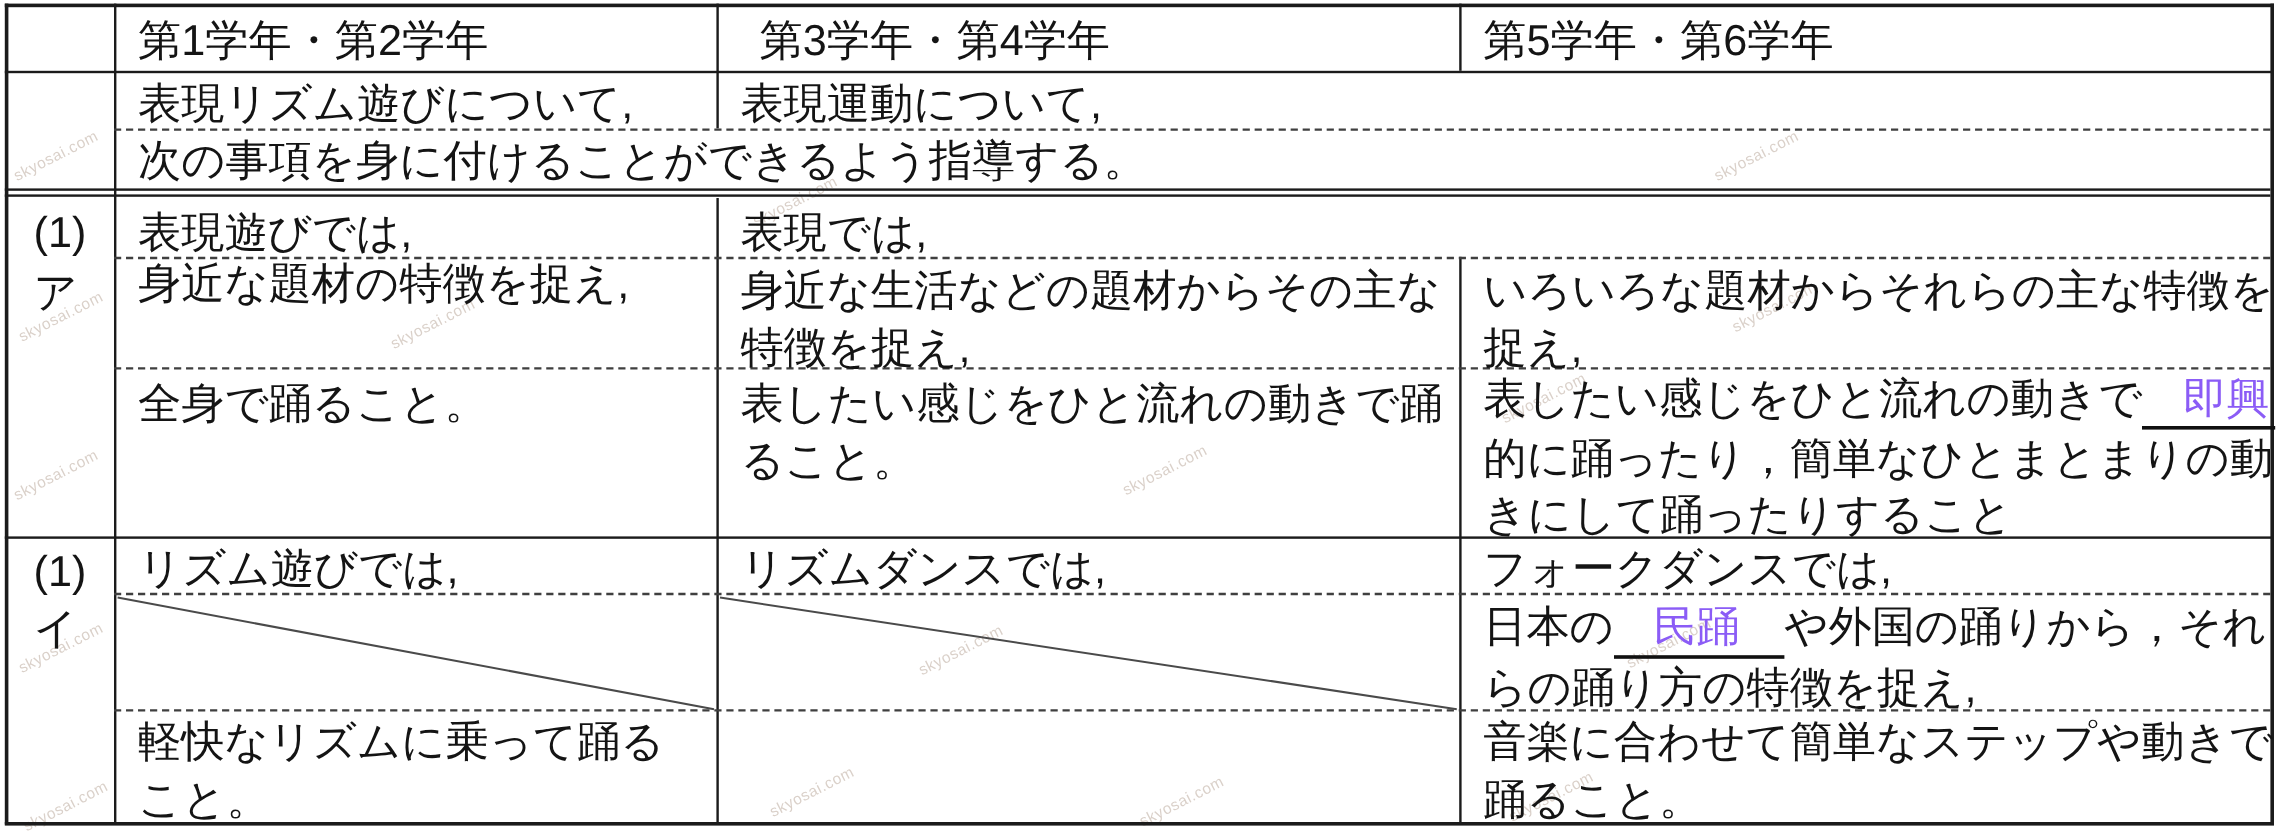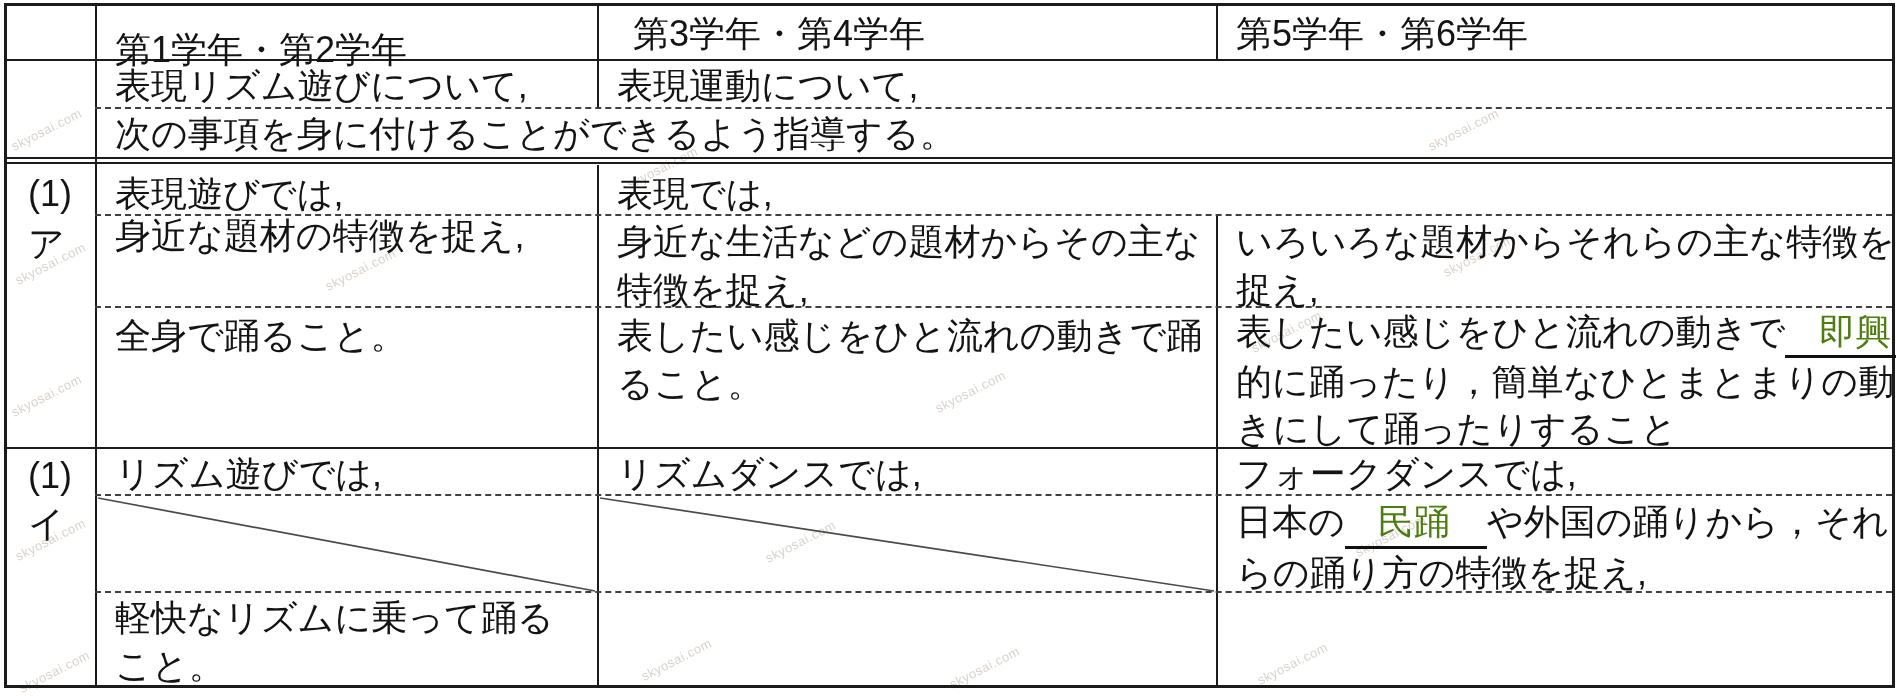--- a/index.html
+++ b/index.html
@@ -13,21 +13,21 @@
   .lh47 { line-height:47px; }
   
   .vl { position:absolute; width:0; border-left:2px solid #1b1b1b; }
   .vl.thick { border-left-width:3px; }
   .hl { position:absolute; height:0; border-top:2px solid #1b1b1b; }
   .hl.thick { border-top-width:3px; }
   .hl.dot { border-top:2px dashed #3f3f3f; }
   .dbl { position:absolute; height:3px; border-top:2px solid #1b1b1b; border-bottom:2px solid #1b1b1b; }
   
   .blank { display:inline-block; border-bottom:3px solid #101010; }
-  .ans { color:#4d7c0f; }
+  .ans { color:#8b5cf6; }
   .bl-sokkyo { padding:0 5px 0 34px; }
   .bl-minyo  { padding:0 37px 0 33px; }
   
   .diag { position:absolute; left:0; top:0; pointer-events:none; }
   
   .wm { position:absolute; font-size:13px; color:#bcab9e; opacity:.55;
         transform:rotate(-27deg); letter-spacing:.5px; white-space:nowrap; }
 </style>
 </head>
 <body>
@@ -69,21 +69,21 @@
   <i class="hl dot" style="left:95px;top:306px;width:1797px"></i>
   <i class="hl" style="left:4px;top:447px;width:1890px"></i>
   <i class="hl dot" style="left:95px;top:494px;width:1797px"></i>
   <i class="hl dot" style="left:95px;top:591px;width:1797px"></i>
 
   <svg class="diag" width="1900" height="696">
     <line x1="98" y1="498" x2="595" y2="591" stroke="#4a4a4a" stroke-width="1.7"></line>
     <line x1="600" y1="498" x2="1214" y2="591" stroke="#4a4a4a" stroke-width="1.7"></line>
   </svg>
 
-  <div class="cell" style="left:115px;top:26px">第1学年・第2学年</div>
+  <div class="cell" style="left:115px;top:10px">第1学年・第2学年</div>
   <div class="cell" style="left:633px;top:10px">第3学年・第4学年</div>
   <div class="cell" style="left:1236px;top:10px">第5学年・第6学年</div>
 
   <div class="cell" style="left:115px;top:62px">表現リズム遊びについて,</div>
   <div class="cell" style="left:115px;top:110px">次の事項を身に付けることができるよう指導する。</div>
   <div class="cell" style="left:617px;top:62px">表現運動について,</div>
 
   <div class="cell" style="left:28px;top:170px">(1)</div>
   <div class="cell" style="left:28px;top:220px">ア</div>
 
@@ -124,14 +124,18 @@
 
   <div class="cell" style="left:1236px;top:498px">
     <span class="ln"><span>日本の</span><span class="blank bl-minyo"><span class="ans">民踊</span></span><span>や外国の踊りから，それ</span></span>
     <span class="ln">らの踊り方の特徴を捉え,</span>
   </div>
 
   <div class="cell" style="left:115px;top:594px">
     <span class="ln">軽快なリズムに乗って踊る</span>
     <span class="ln">こと。</span>
   </div>
+  <div class="cell" style="left:1236px;top:594px">
+    <span class="ln">音楽に合わせて簡単なステップや動きで</span>
+    <span class="ln">踊ること。</span>
+  </div>
 
 </div>
 
 </body></html>

